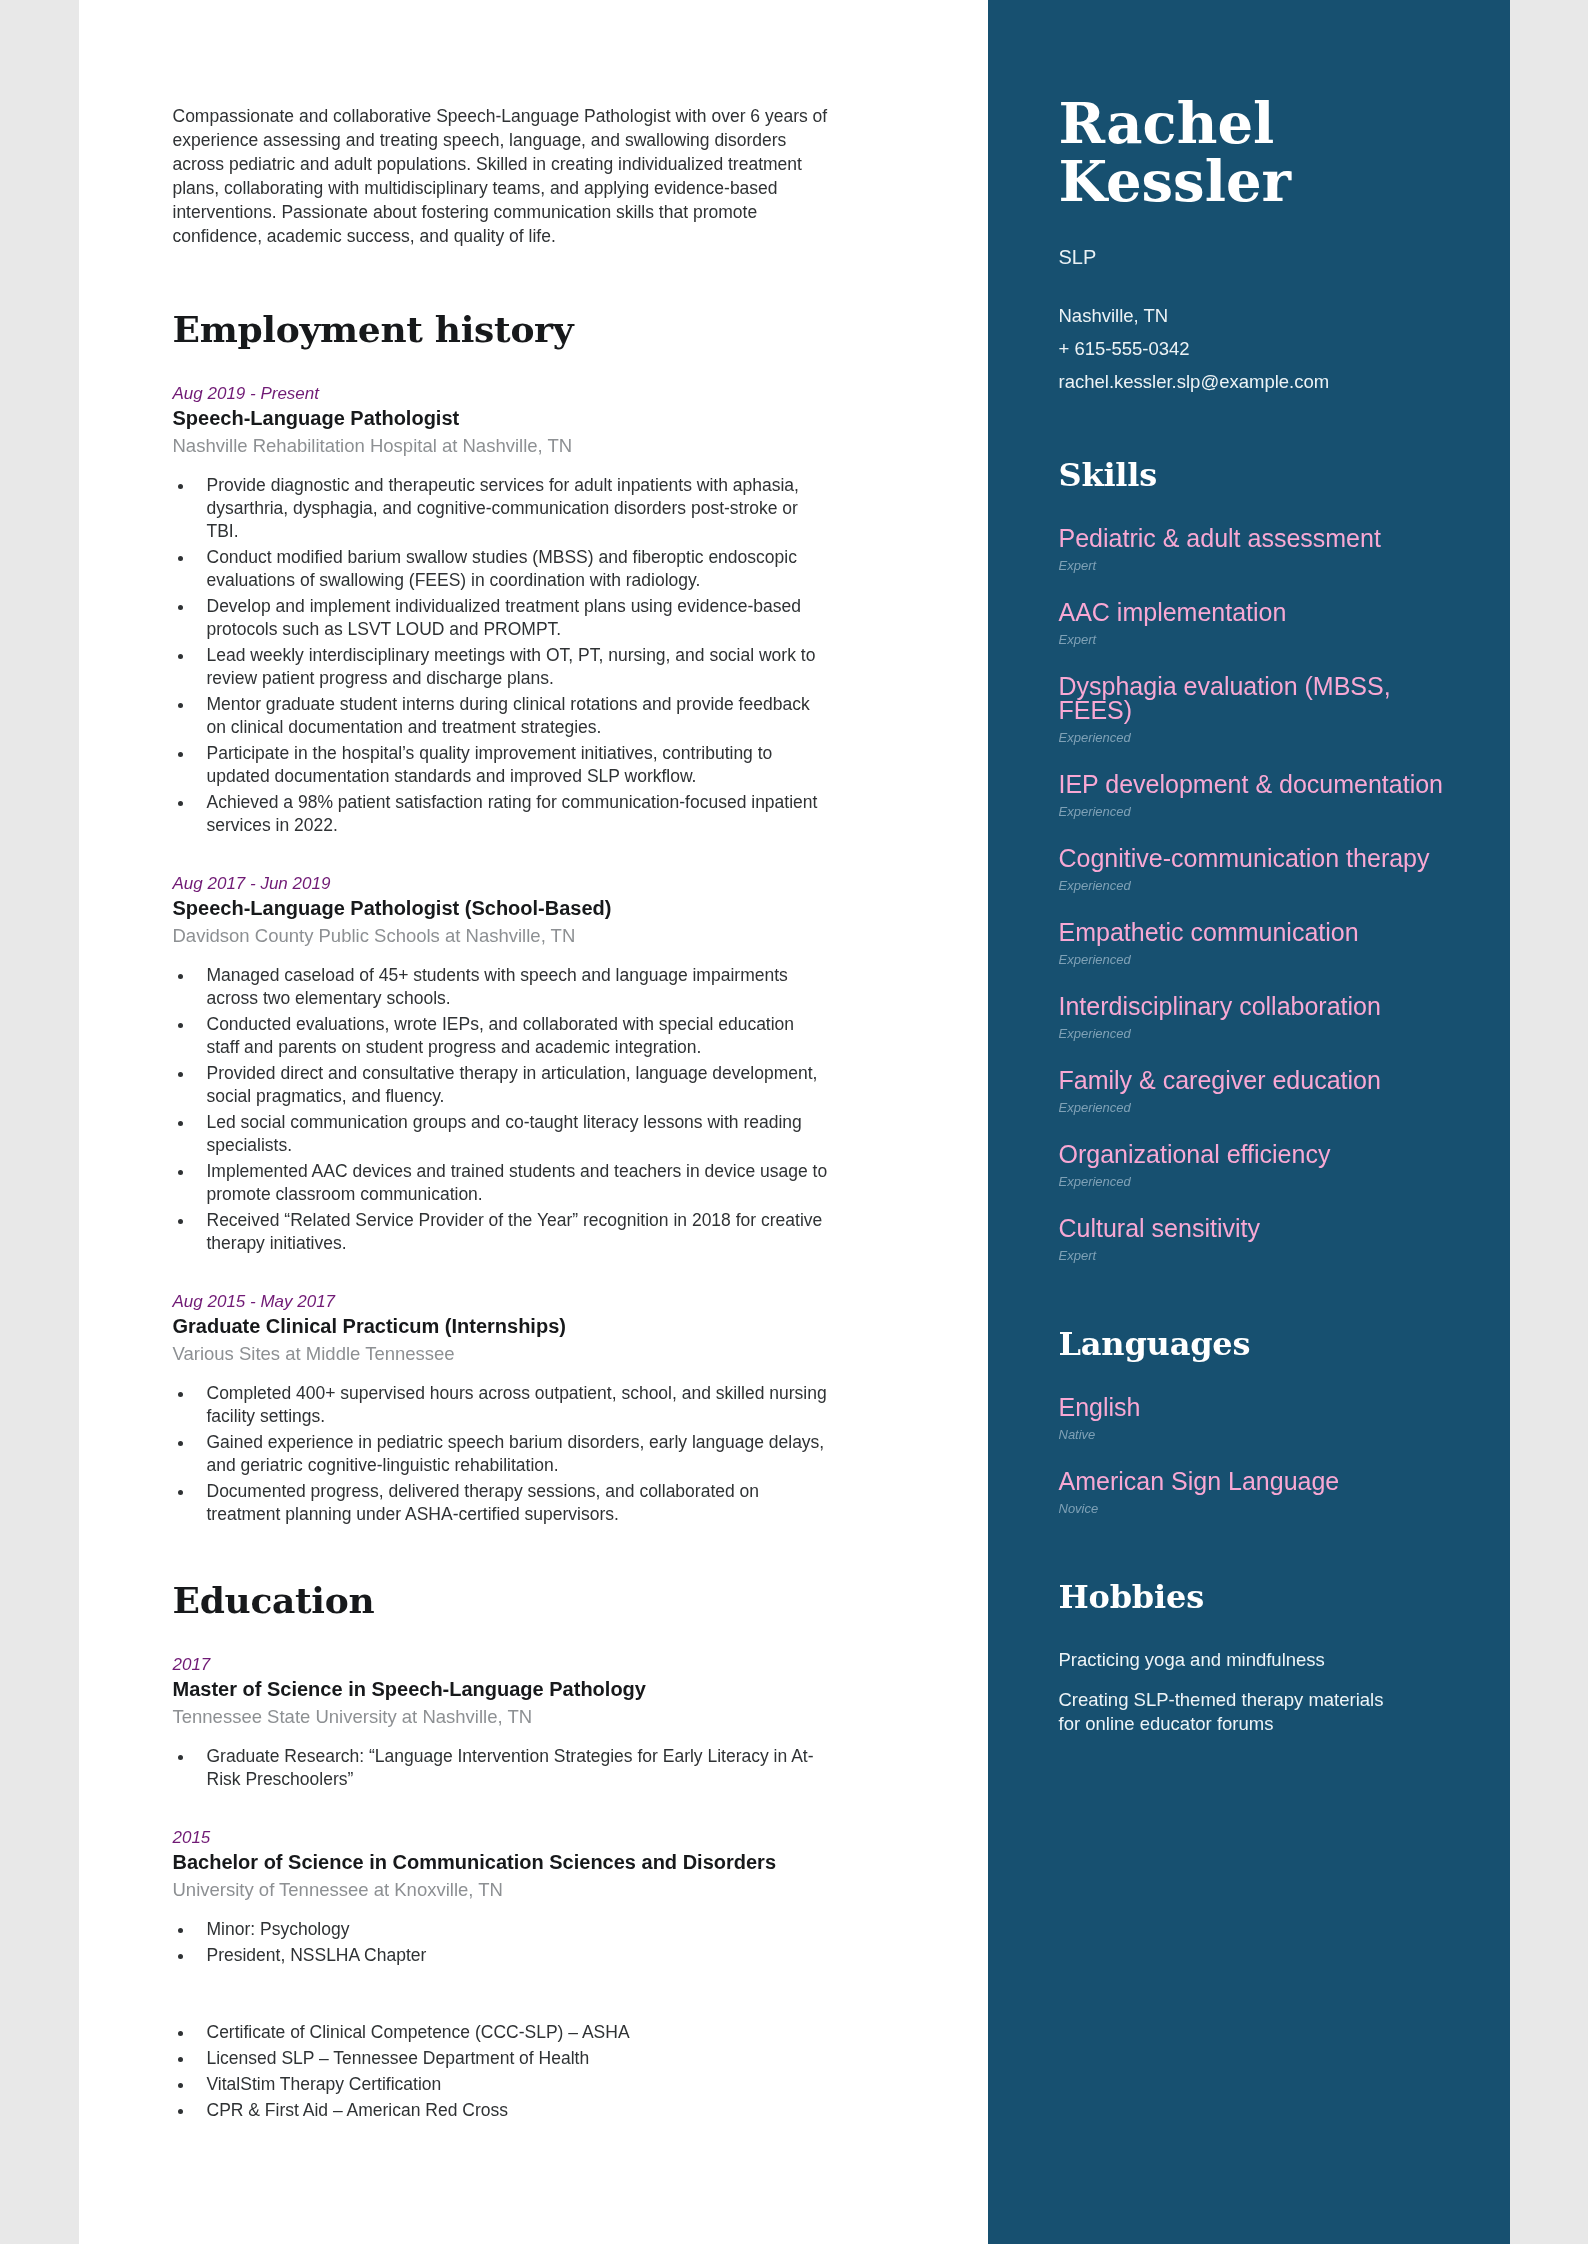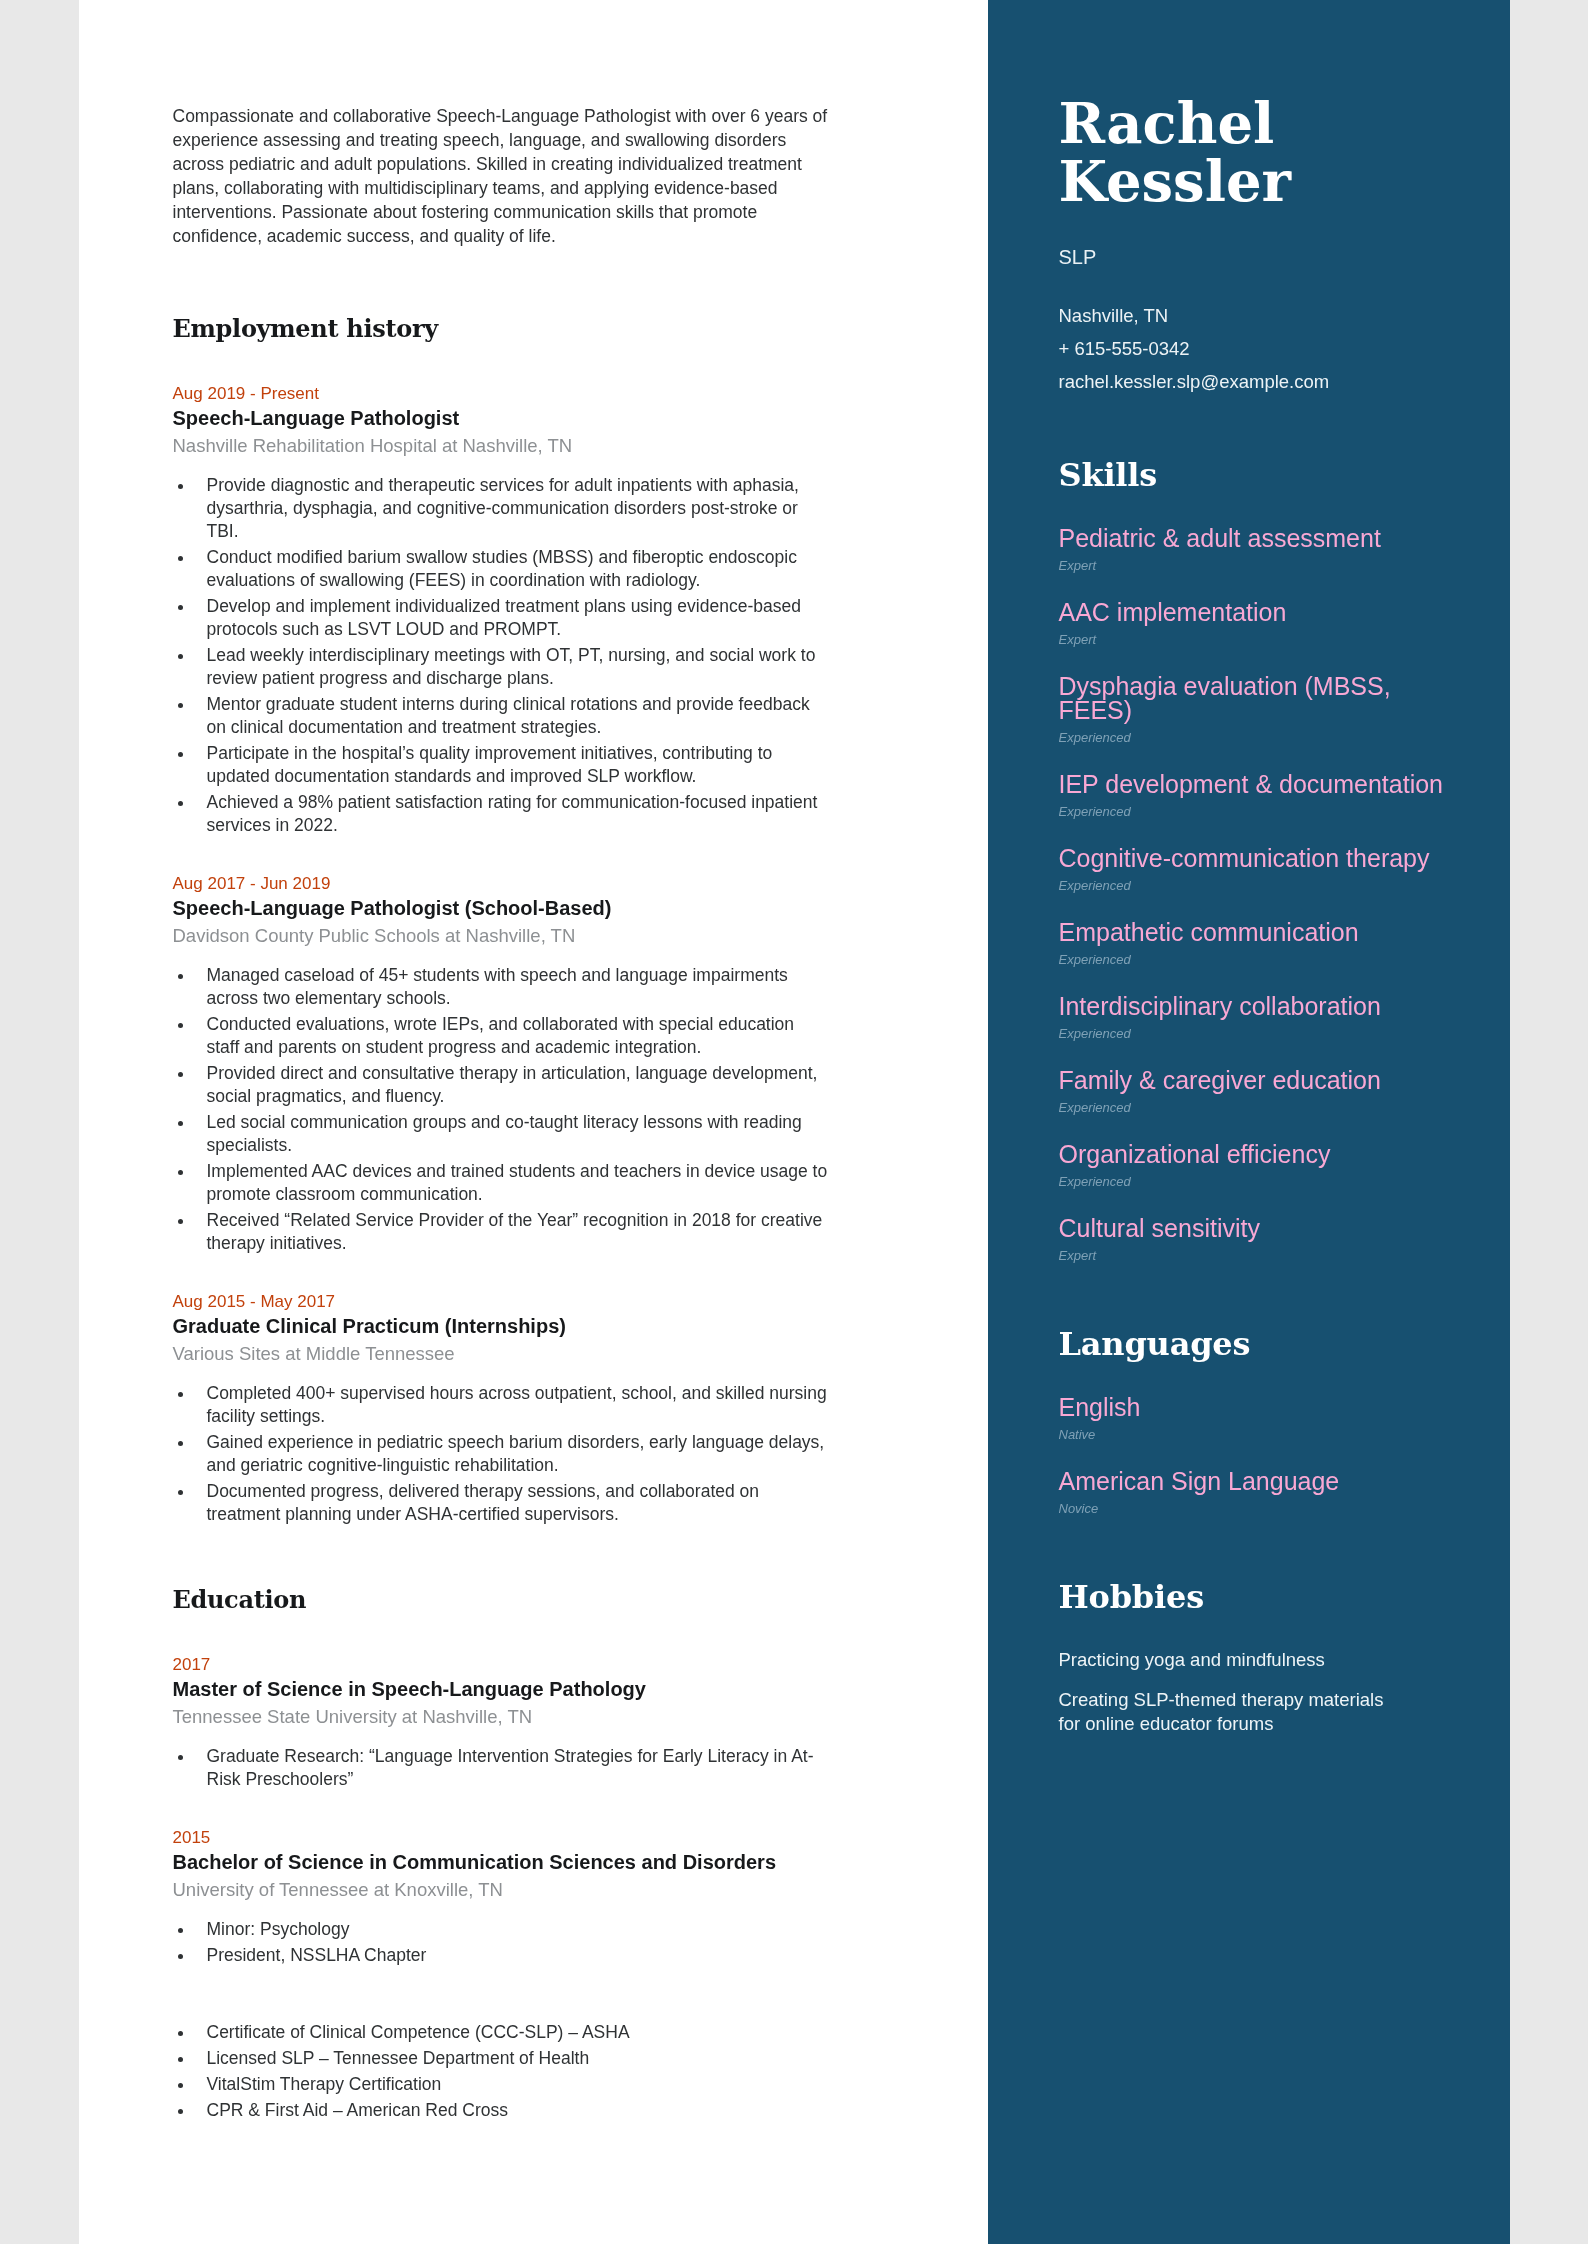--- a/index.html
+++ b/index.html
@@ -9,25 +9,25 @@
     display:flex;overflow:hidden;font-family:"Liberation Sans",sans-serif;
     -webkit-font-smoothing:antialiased;
   }
   
   .main{box-sizing:border-box;width:1066px;padding:104px 158px 0 94px;}
   .summary{margin:0;font-size:17.5px;line-height:24px;color:#2f3234;}
   .section{margin-top:54px;}
   .section--employment{margin-top:61px;}
   .h-sec{
     margin:0 0 34px;font-family:"DejaVu Serif","Liberation Serif",serif;
-    font-weight:700;font-size:24px;line-height:40px;color:#17191b;letter-spacing:-0.3px;
+    font-weight:700;font-size:36px;line-height:40px;color:#17191b;letter-spacing:-0.3px;
   }
   .job{margin-top:36px;}
   .job:first-of-type{margin-top:0;}
-  .dates{font-size:17px;color:#c2410c;line-height:22px;}
+  .dates{font-size:17px;font-style:italic;color:#701a75;line-height:22px;}
   .job-title{margin:0;font-size:20px;line-height:27px;font-weight:700;color:#17191b;}
   .org{font-size:18.5px;line-height:24px;color:#8d9093;margin-top:2px;}
   .bullets{margin:16px 0 0;padding:0 0 0 21px;list-style:disc;}
   .bullet{font-size:17.5px;line-height:23px;color:#2f3234;margin-bottom:3px;padding-left:13px;}
   .bullet::marker{color:#2f3234;font-size:15px;}
   
   .sidebar{box-sizing:border-box;width:522px;flex:0 0 522px;background:#175070;padding:94px 48px 7px 71px;color:#fff;}
   .name{margin:0;font-family:"DejaVu Serif","Liberation Serif",serif;font-weight:700;
         font-size:56px;line-height:58px;color:#ffffff;}
   .nameline{display:block;}

